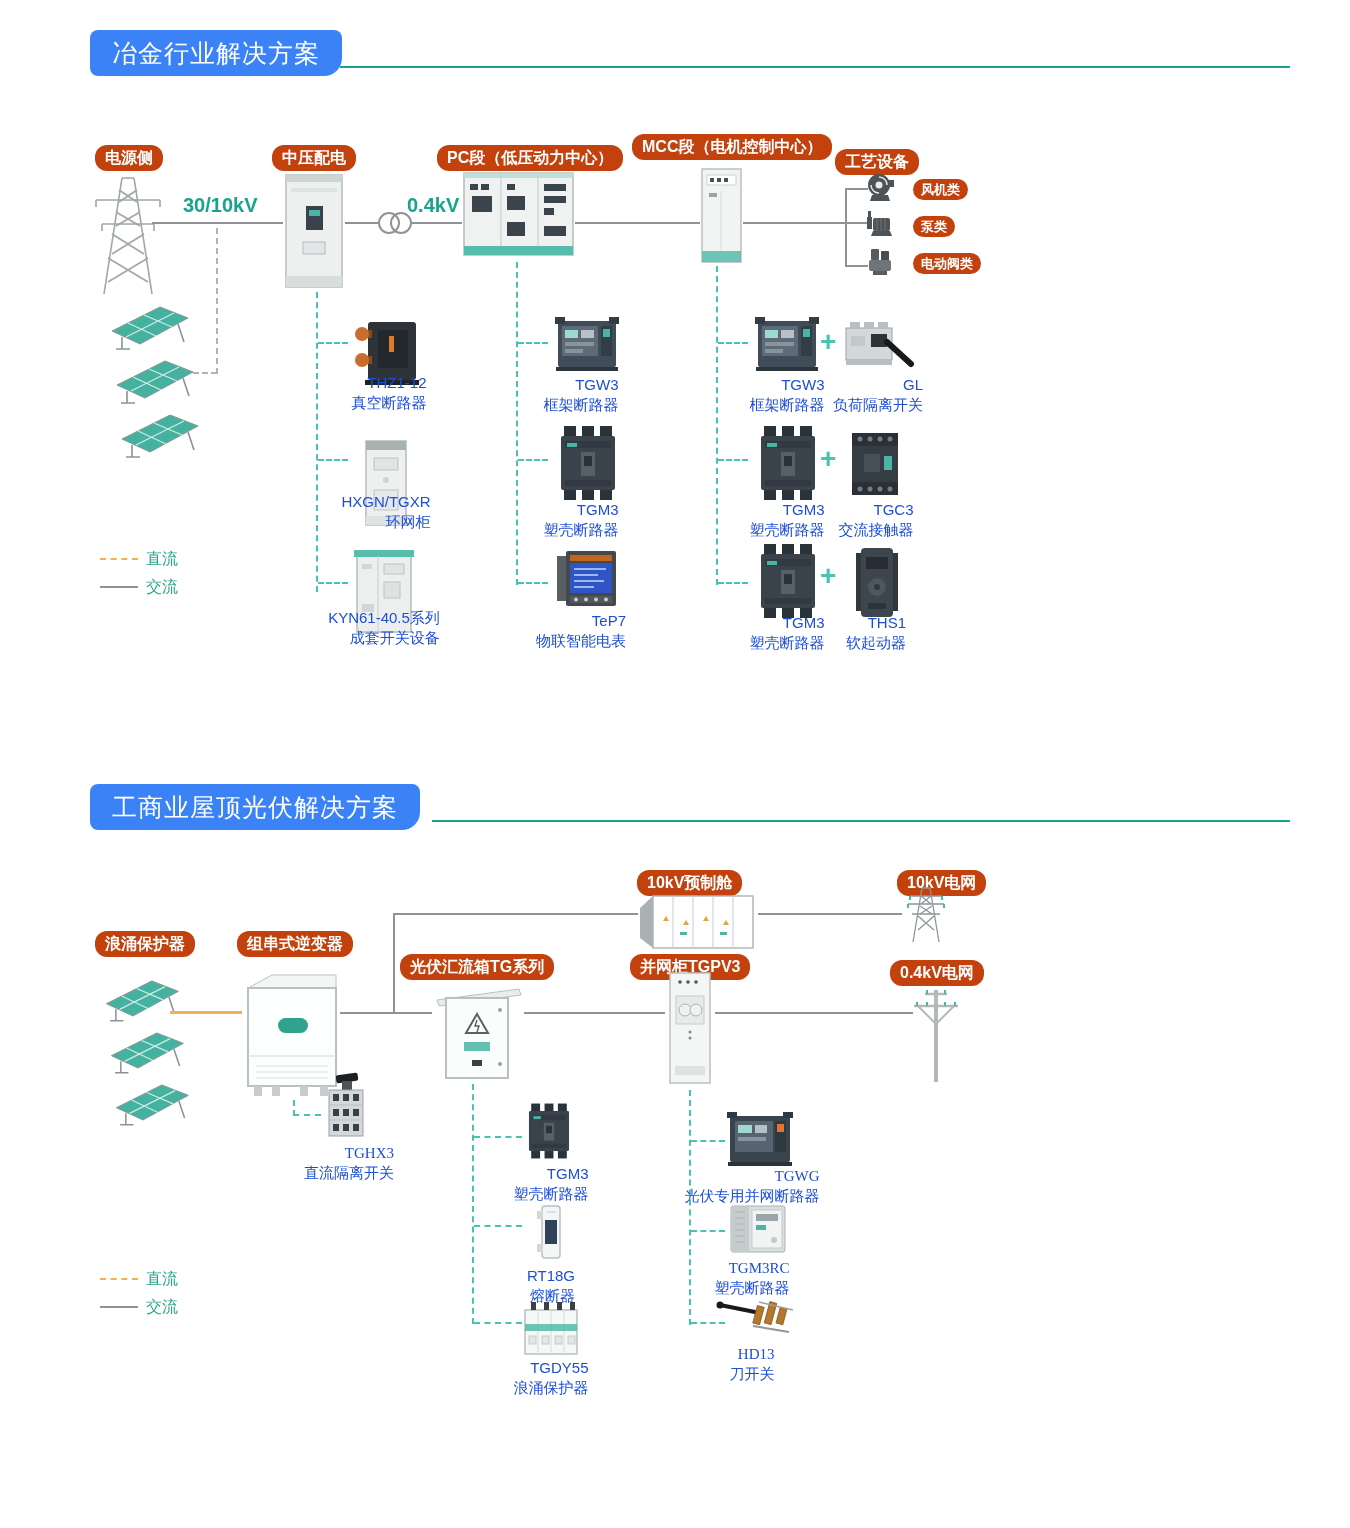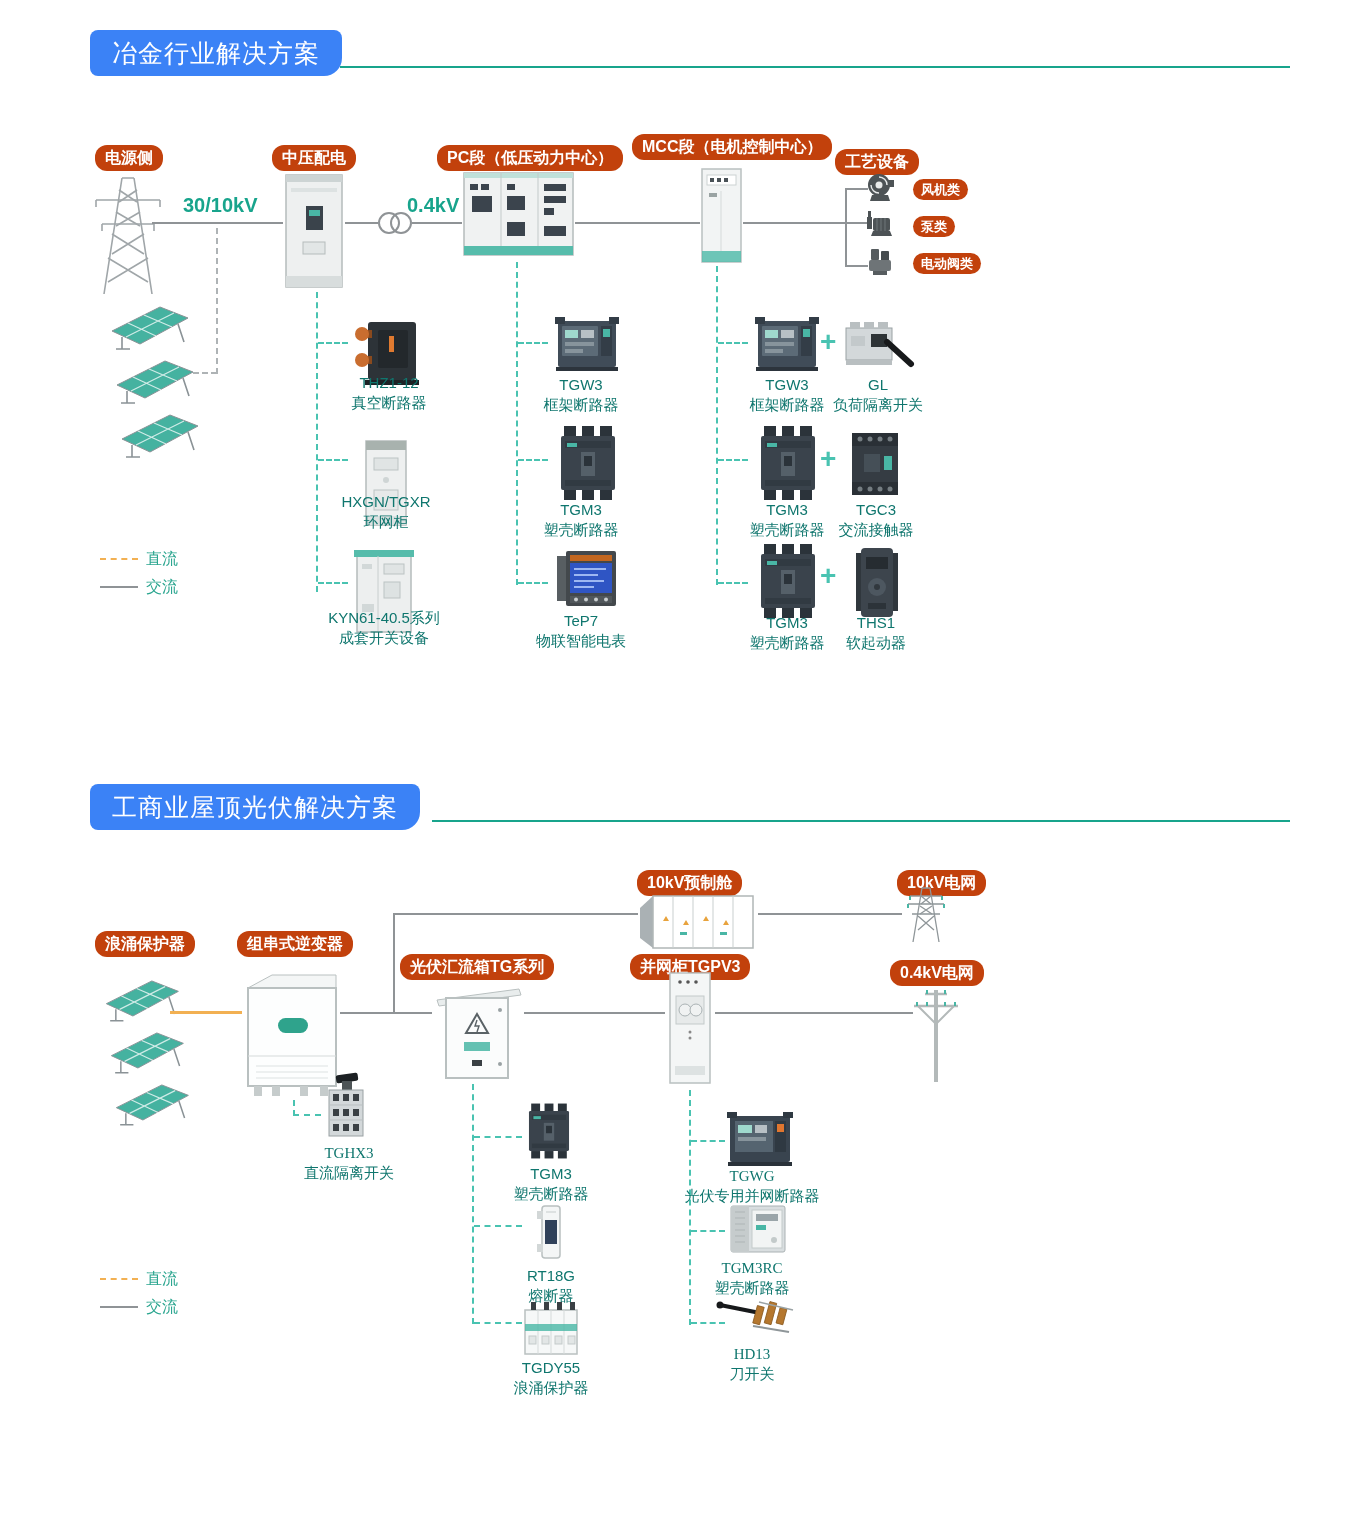--- a/index.html
+++ b/index.html
@@ -12,21 +12,21 @@
          line-height:1;padding:5px 10px;border-radius:12px;white-space:nowrap}
   .badge-sm{font-size:13px;padding:4px 8px}
   .hl{position:absolute;height:2px;background:#8f9396}
   .vl{position:absolute;width:2px;background:#8f9396}
   .dcline{position:absolute;height:0;border-top:3px solid #f2b052}
   .dh{position:absolute;height:0;border-top:2px dashed #49c3b1}
   .dv{position:absolute;width:0;border-left:2px dashed #49c3b1}
   .gdv{position:absolute;width:0;border-left:2px dashed #aeb3b5}
   .gdh{position:absolute;height:0;border-top:2px dashed #aeb3b5}
   .volt{position:absolute;color:#18a48c;font-weight:bold;font-size:20px;white-space:nowrap}
-  .plabel{position:absolute;transform:translateX(-50%);text-align:center;color:#0f766e;
+  .plabel{position:absolute;transform:translateX(-50%);text-align:right;color:#1d4ed8;
           font-size:15px;line-height:1.3;white-space:nowrap}
   .plabel span{display:block}
   .serif{font-family:"Liberation Serif","DejaVu Serif",serif}
   .plus{position:absolute;color:#49c3b1;font-size:28px;font-weight:bold;line-height:1}
   .prod{position:absolute}
   .leg-dc{position:absolute;width:38px;height:0;border-top:2px dashed #f2b052}
   .leg-ac{position:absolute;width:38px;height:2px;background:#8f9396}
   .leg-t{position:absolute;color:#2aa58f;font-size:16px;white-space:nowrap}
 </style>
 </head>

